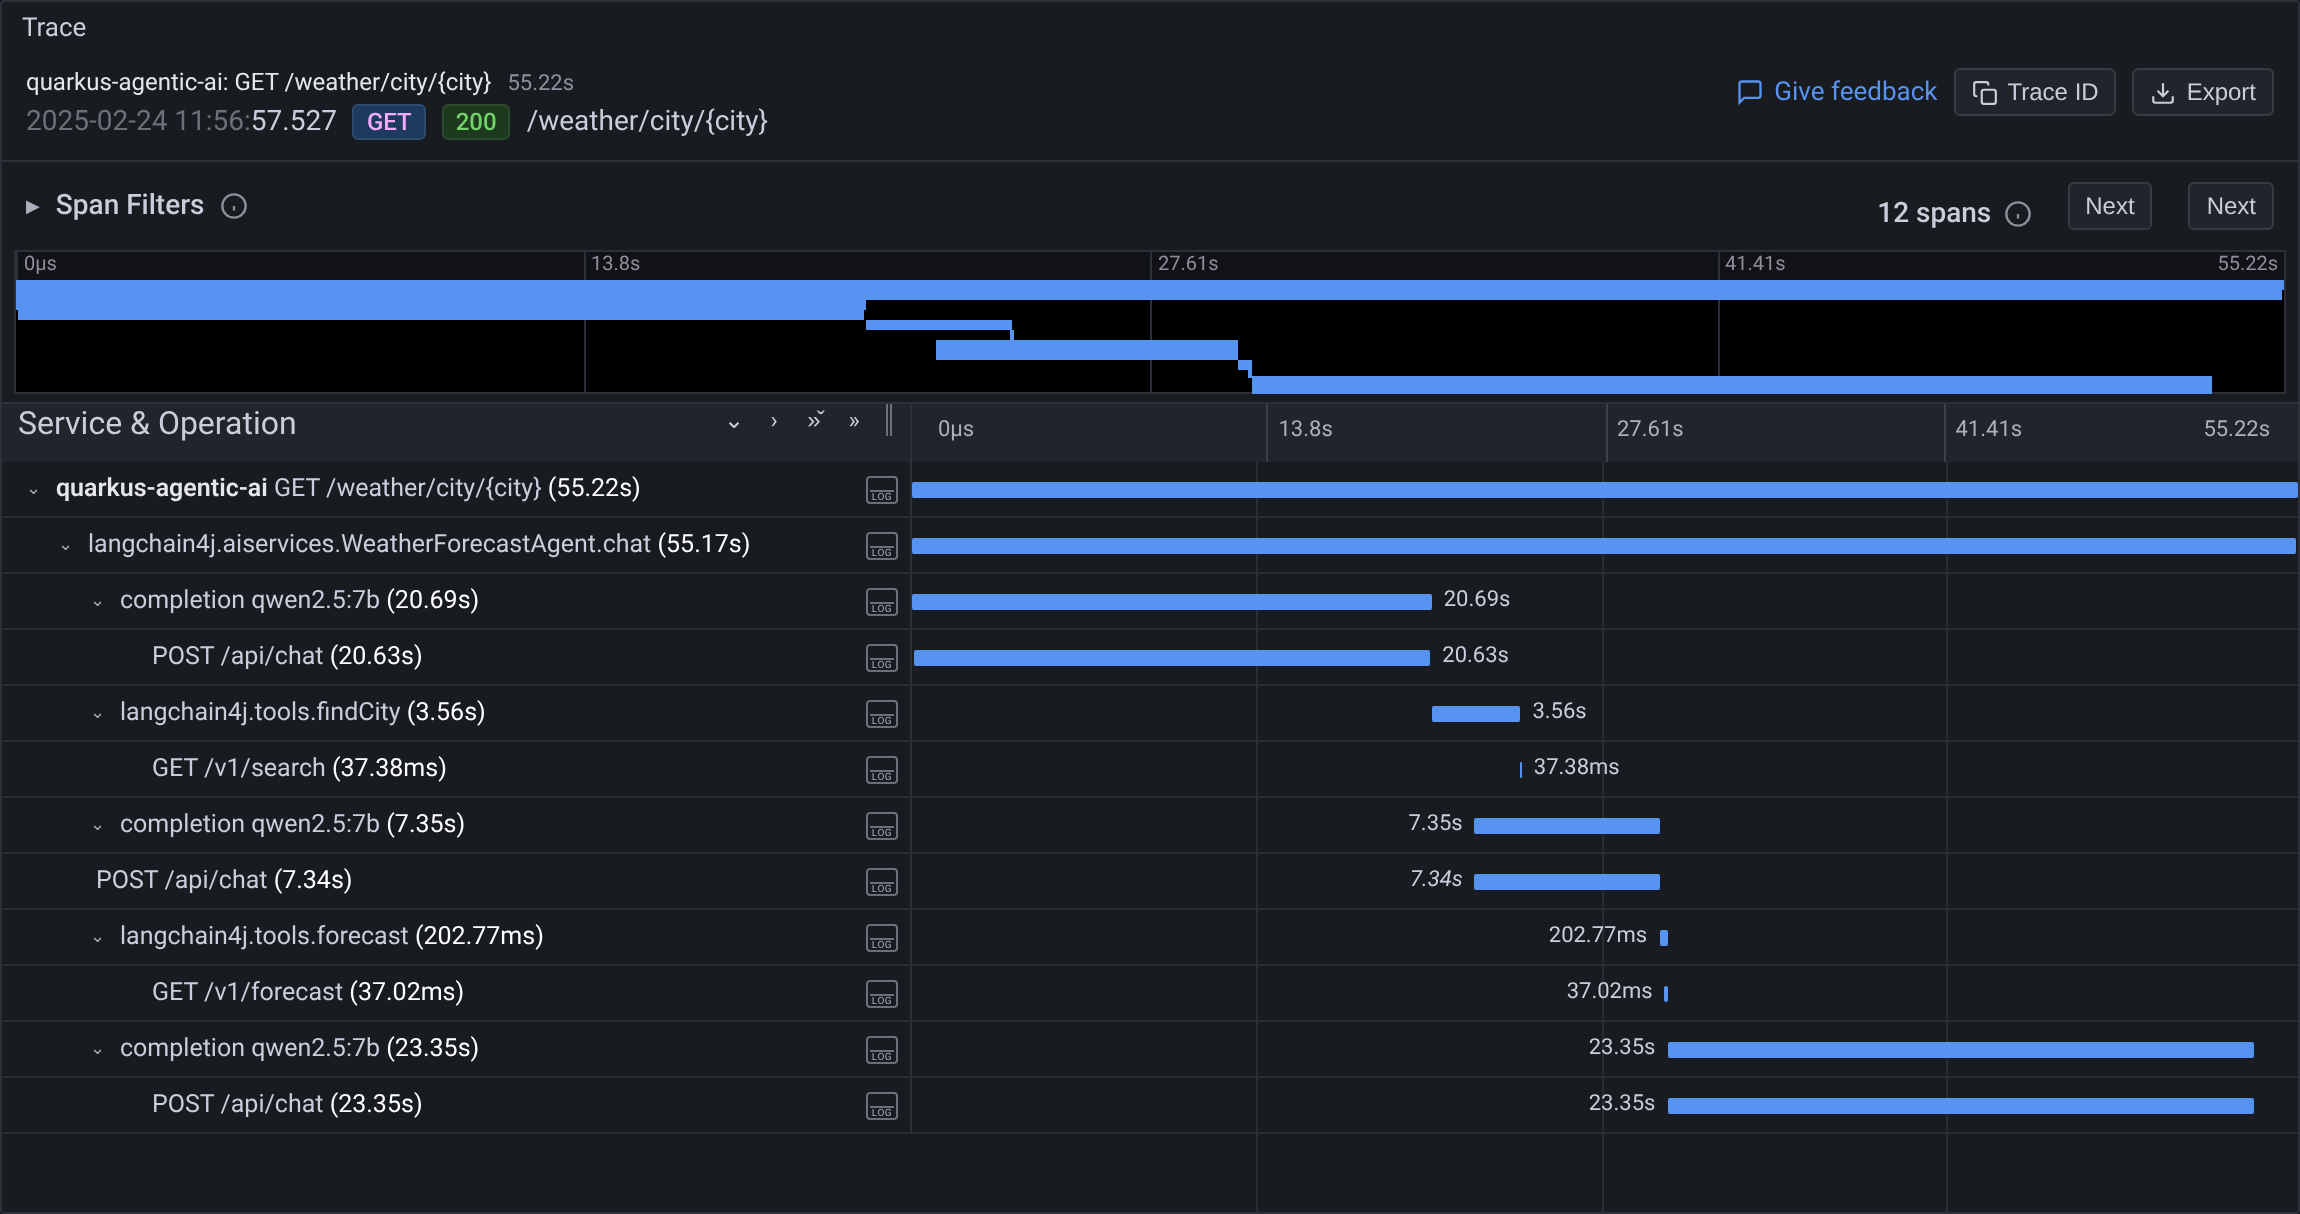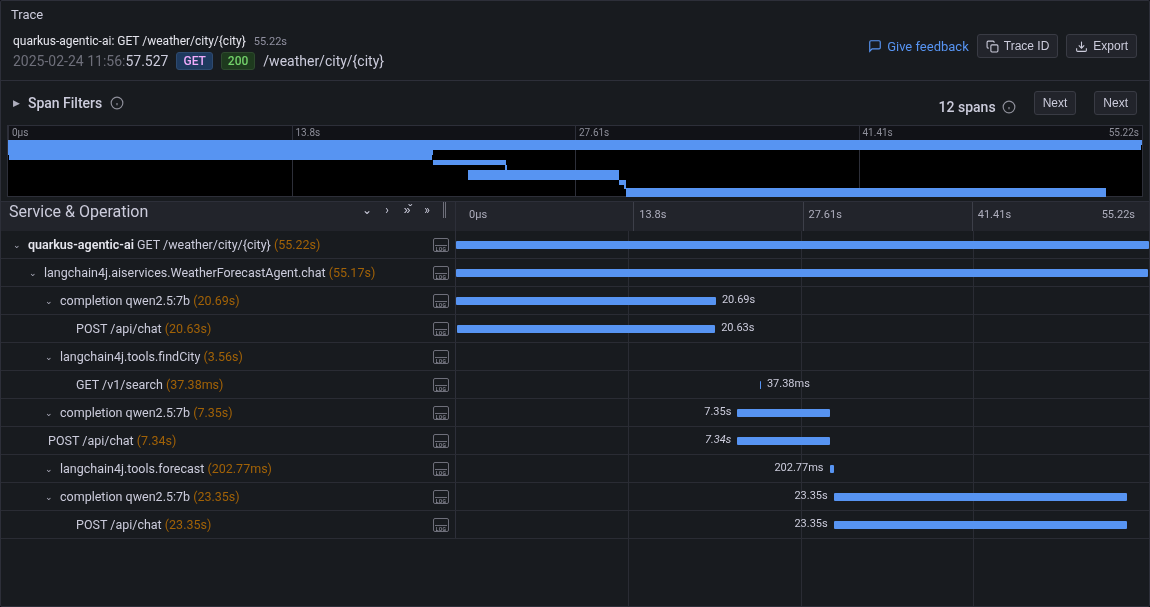--- a/index.html
+++ b/index.html
@@ -136,21 +136,21 @@
     padding-right: 6px;
     border-right: 1px solid #2d2f39;
     font-size: 12.5px;
     color: #ccccdc;
     cursor: pointer;
     white-space: nowrap;
     overflow: hidden;
   }
   .span-label-text { display: flex; align-items: center; gap: 5px; overflow: hidden; }
   .span-name { overflow: hidden; text-overflow: ellipsis; }
-  .span-dur { color: #a16207; }
+  .span-dur { color: #ffffff; }
   .span-svc { color: #e6e6ee; font-weight: 600; }
   .span-track {
     flex: 1;
     position: relative;
   }
   .span-bar {
     position: absolute;
     top: 10px;
     height: 8px;
     background: #5794f2;
@@ -377,20 +377,24 @@
         </div>
       </div>
       <div class="span-row">
         <div class="span-label" style="padding-left: 44px;">
           <div class="span-label-text">
             <span class="chev" style="width: 10px;">⌄</span>
             <span class="span-name"><span>langchain4j.tools.findCity </span><span class="span-dur">(3.56s)</span></span>
           </div>
           <span class="log-icon"></span>
         </div>
+        <div class="span-track">
+          <div class="span-bar" style="left: 37.5%; width: 6.4%;"></div>
+          <div class="span-bar-label" style="left: calc(43.9% + 6px);">3.56s</div>
+        </div>
       </div>
       <div class="span-row">
         <div class="span-label" style="padding-left: 60px;">
           <div class="span-label-text">
             <span class="chev" style="width: 10px;"></span>
             <span class="span-name"><span>GET /v1/search </span><span class="span-dur">(37.38ms)</span></span>
           </div>
           <span class="log-icon"></span>
         </div>
         <div class="span-track">
@@ -431,20 +435,33 @@
             <span class="span-name"><span>langchain4j.tools.forecast </span><span class="span-dur">(202.77ms)</span></span>
           </div>
           <span class="log-icon"></span>
         </div>
         <div class="span-track">
           <div class="span-bar" style="left: 53.9%; width: 0.6%;"></div>
           <div class="span-bar-label" style="right: calc(46.1% + 6px);">202.77ms</div>
         </div>
       </div>
       <div class="span-row">
+        <div class="span-label" style="padding-left: 60px;">
+          <div class="span-label-text">
+            <span class="chev" style="width: 10px;"></span>
+            <span class="span-name"><span>GET /v1/forecast </span><span class="span-dur">(37.02ms)</span></span>
+          </div>
+          <span class="log-icon"></span>
+        </div>
+        <div class="span-track">
+          <div class="span-bar" style="left: 54.3%; width: 0.2%;"></div>
+          <div class="span-bar-label" style="right: calc(45.7% + 6px);">37.02ms</div>
+        </div>
+      </div>
+      <div class="span-row">
         <div class="span-label" style="padding-left: 44px;">
           <div class="span-label-text">
             <span class="chev" style="width: 10px;">⌄</span>
             <span class="span-name"><span>completion qwen2.5:7b </span><span class="span-dur">(23.35s)</span></span>
           </div>
           <span class="log-icon"></span>
         </div>
         <div class="span-track">
           <div class="span-bar" style="left: 54.5%; width: 42.3%;"></div>
           <div class="span-bar-label" style="right: calc(45.5% + 6px);">23.35s</div>

